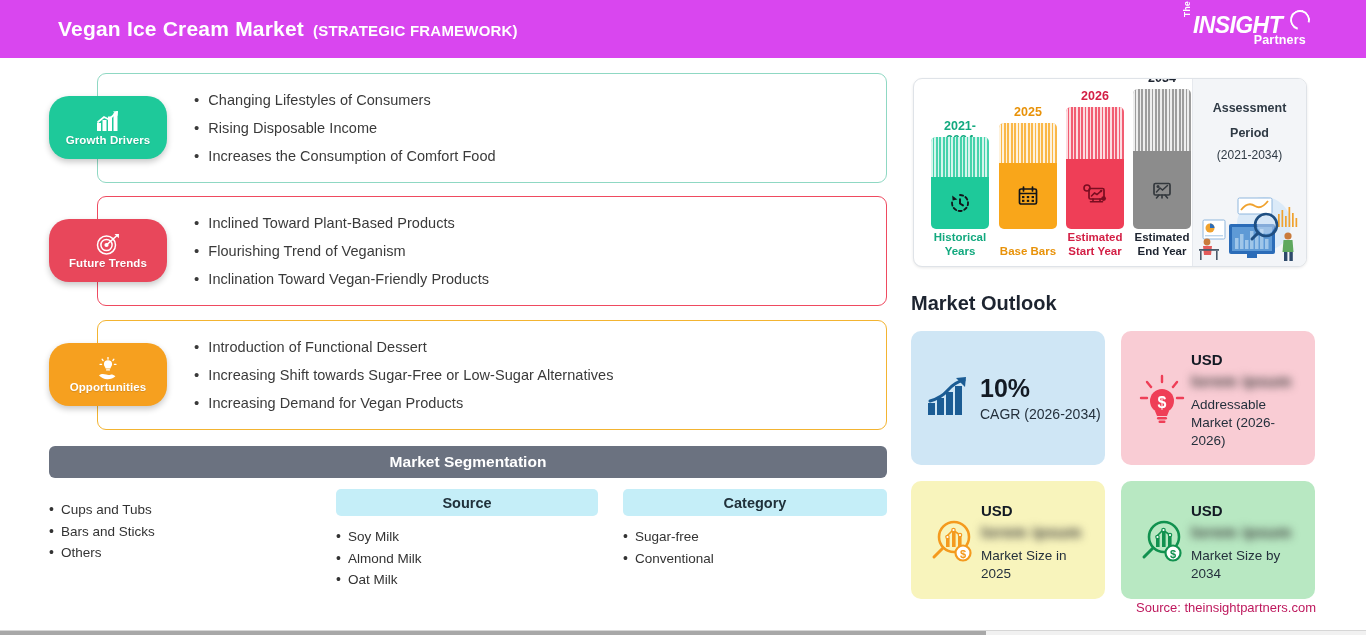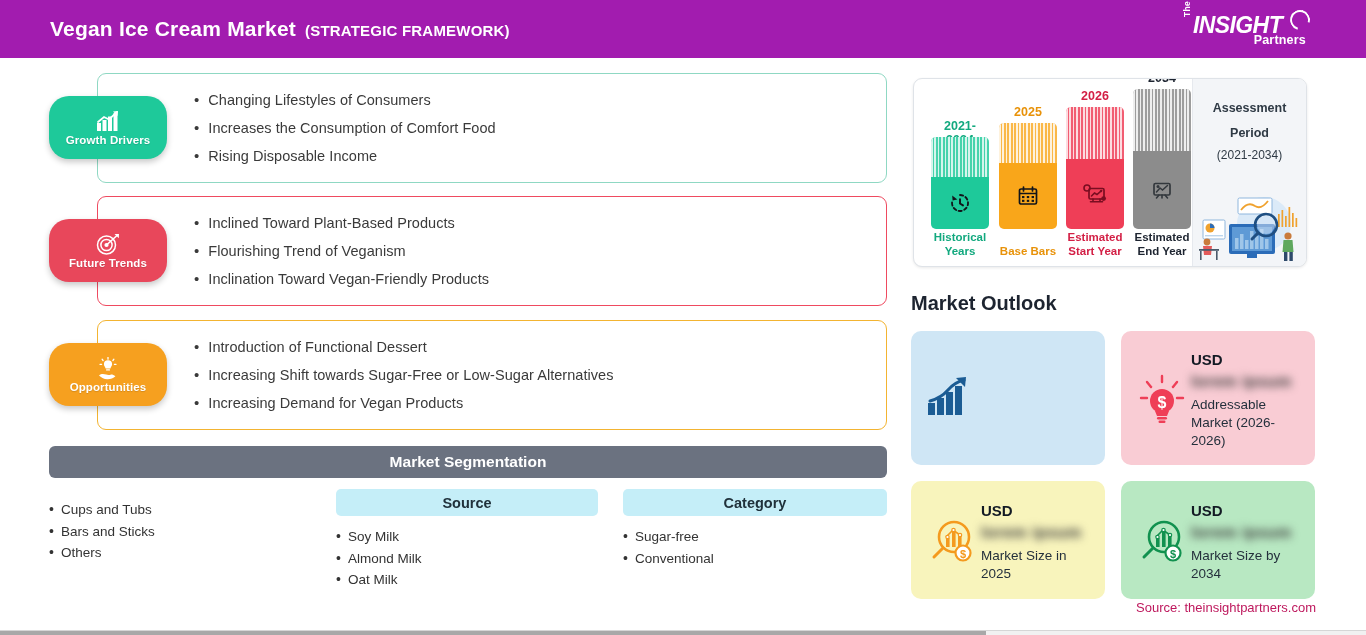--- a/index.html
+++ b/index.html
@@ -9,22 +9,22 @@
     background: #ffffff;
     font-family: "Liberation Sans", sans-serif;
     overflow: hidden;
   }
 
   #page { position: relative; width: 1366px; height: 635px; background: #fff; }
 
   
   .header {
     position: absolute; left: 0; top: 0; width: 1366px; height: 58px;
-    background: #a21caf;
-    display: flex; align-items: center;
+    background: #d946ef;
+    display: flex; align-items: center; padding-left: 8px;
   }
   .header-title {
     margin-left: 50px;
     font-size: 21px; font-weight: bold; color: #ffffff; letter-spacing: .2px;
   }
   .header-sub {
     margin-left: 9px; font-size: 15px; font-weight: bold; color: #ffffff;
     letter-spacing: .2px; position: relative; top: 1px;
   }
   .logo {
@@ -197,22 +197,22 @@
       <span class="l-the">The</span>
       <span class="l-insight">INSIGHT</span>
       <span class="l-swoosh"></span>
       <span class="l-partners">Partners</span>
     </div>
   </div>
 
   <div class="panel-box p-green">
     <div class="bullets">
       <div class="bullet">Changing Lifestyles of Consumers</div>
+      <div class="bullet">Rising Disposable Income</div>
       <div class="bullet">Increases the Consumption of Comfort Food</div>
-      <div class="bullet">Rising Disposable Income</div>
     </div>
   </div>
   <div class="badge badge-green">
     <svg class="badge-icon" viewBox="0 0 26 23">
       <rect x="2" y="13" width="4" height="8" fill="#fff"></rect>
       <rect x="7.5" y="10" width="4" height="11" fill="#fff"></rect>
       <rect x="13" y="6.5" width="4" height="14.5" fill="#fff"></rect>
       <rect x="18.5" y="3" width="4" height="18" fill="#fff"></rect>
       <path d="M3 12 L9 7 L14 9.5 L22 2" stroke="#fff" stroke-width="1.8" fill="none" stroke-linecap="round"></path>
       <path d="M18 1.5 L23 1 L22.5 6 Z" fill="#fff"></path>
@@ -421,20 +421,24 @@
   <div class="ocard ocard-cagr">
     <div class="oc-cagr-inner">
       <svg width="46" height="44" viewBox="0 0 46 44">
         <rect x="3" y="27" width="7" height="12" fill="#1b5c94"></rect>
         <rect x="12" y="22" width="7" height="17" fill="#1b5c94"></rect>
         <rect x="21" y="16" width="7" height="23" fill="#1b5c94"></rect>
         <rect x="30" y="10" width="7" height="29" fill="#1b5c94"></rect>
         <path d="M5 25 Q16 22 23 14 T39 4" fill="none" stroke="#1b5c94" stroke-width="3" stroke-linecap="round"></path>
         <path d="M31 2 L41 1 L40 11 Z" fill="#1b5c94"></path>
       </svg>
+      <div class="oc-cagr-text">
+        <div class="oc-big">10%</div>
+        <div class="oc-sub">CAGR (2026-2034)</div>
+      </div>
     </div>
   </div>
 
   <div class="ocard ocard-addr">
     <div class="oc-inner">
       <div class="oc-icon">
         <svg width="48" height="52" viewBox="0 0 48 52">
           <g stroke="#ef3e57" stroke-width="2.4" stroke-linecap="round">
             <path d="M24 2 v6"></path>
               <path d="M9 8 l4 5"></path>

